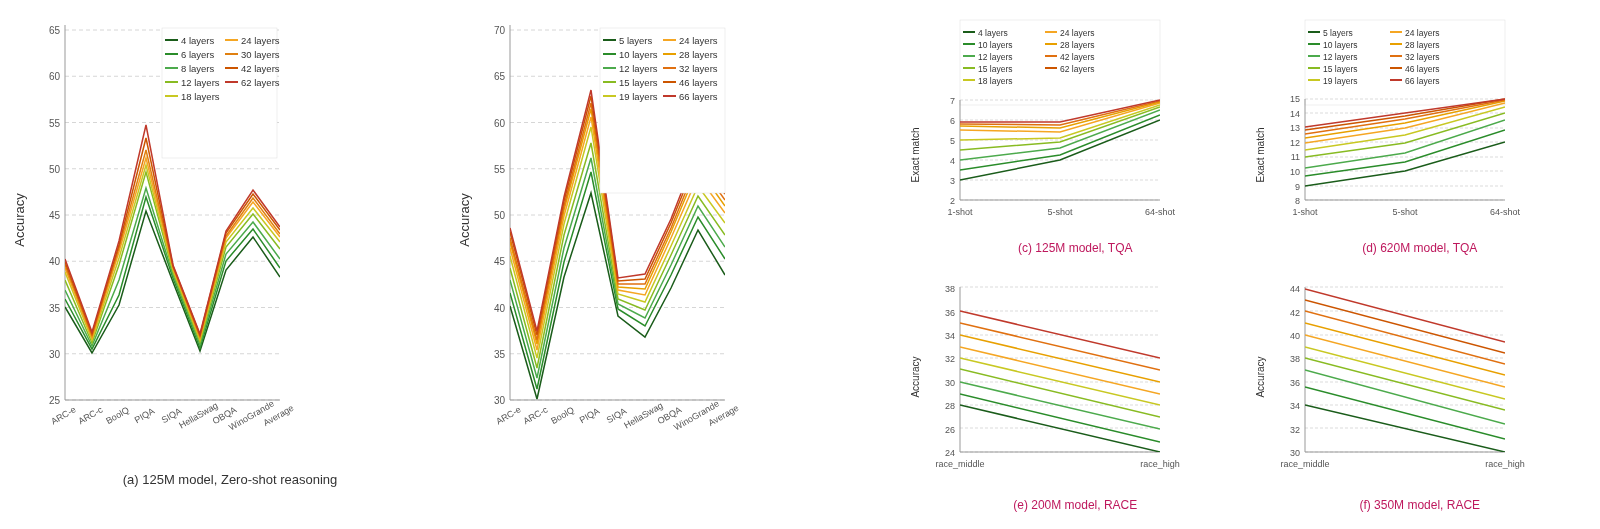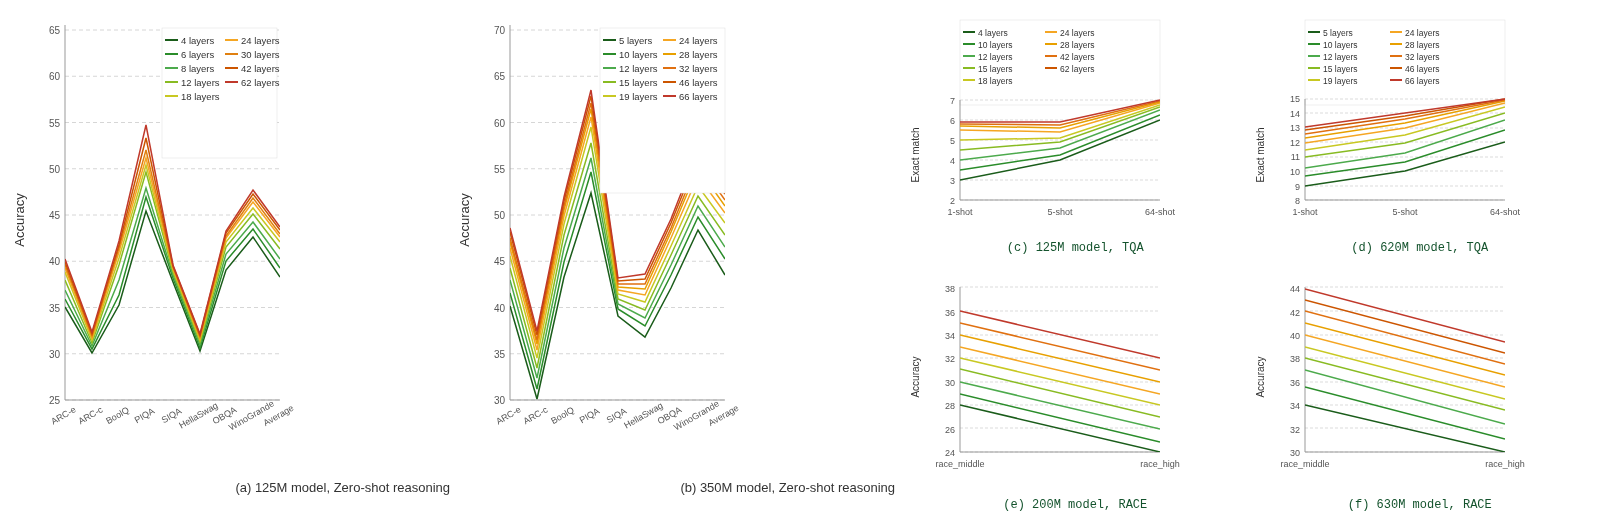--- a/index.html
+++ b/index.html
@@ -17,46 +17,45 @@
       padding: 10px;
     }
     .chart-panel {
       position: relative;
       flex-shrink: 0;
     }
     .chart-panel svg {
       display: block;
     }
     .caption {
-      text-align: right;
+      text-align: center;
       font-size: 13px;
       color: #333;
-      margin-top: 10px;
+      margin-top: 2px;
     }
     .right-grid {
       display: grid;
       grid-template-columns: 1fr 1fr;
       grid-template-rows: 1fr 1fr;
       gap: 4px;
       flex: 1;
     }
     .small-panel {
       display: flex;
       flex-direction: column;
       align-items: center;
     }
     .small-panel svg {
       display: block;
     }
     .small-caption {
       text-align: left;
       font-size: 12px;
-      color: #14532d;
+      color: #be185d;
       margin-top: 1px;
-      font-family: Liberation Mono, monospace;
     }
   </style>
 </head>
 <body>
 
 <div class="main-container">
 
   <div class="chart-panel" style="width:440px;">
     <svg width="440" height="460">
 
@@ -216,21 +215,20 @@
       <text x="224" y="34" font-size="9.5" fill="#333">24 layers</text>
       <line x1="208" y1="44" x2="221" y2="44" stroke="#e8a000" stroke-width="2"></line>
       <text x="224" y="48" font-size="9.5" fill="#333">28 layers</text>
       <line x1="208" y1="58" x2="221" y2="58" stroke="#e07010" stroke-width="2"></line>
       <text x="224" y="62" font-size="9.5" fill="#333">32 layers</text>
       <line x1="208" y1="72" x2="221" y2="72" stroke="#cc5500" stroke-width="2"></line>
       <text x="224" y="76" font-size="9.5" fill="#333">46 layers</text>
       <line x1="208" y1="86" x2="221" y2="86" stroke="#c0392b" stroke-width="2"></line>
       <text x="224" y="90" font-size="9.5" fill="#333">66 layers</text>
     </svg>
-    <div class="caption">(b) 350M model, Zero-shot reasoning</div>
   </div>
 
   <div class="right-grid" style="margin-left:10px;">
 
     <div class="small-panel">
       <svg width="340" height="230">
         <defs>
           <clipPath id="clipC">
             <rect x="55" y="10" width="200" height="175"></rect>
           </clipPath>
@@ -435,17 +433,17 @@
         <polyline clip-path="url(#clipF)" fill="none" stroke="#2a8c2a" stroke-width="1.5" points="55,120 255,172"></polyline>
         <polyline clip-path="url(#clipF)" fill="none" stroke="#4caa4c" stroke-width="1.5" points="55,103 255,157"></polyline>
         <polyline clip-path="url(#clipF)" fill="none" stroke="#88bb22" stroke-width="1.5" points="55,91 255,143"></polyline>
         <polyline clip-path="url(#clipF)" fill="none" stroke="#c8c822" stroke-width="1.5" points="55,80 255,132"></polyline>
         <polyline clip-path="url(#clipF)" fill="none" stroke="#f5a623" stroke-width="1.5" points="55,68 255,120"></polyline>
         <polyline clip-path="url(#clipF)" fill="none" stroke="#e8a000" stroke-width="1.5" points="55,56 255,108"></polyline>
         <polyline clip-path="url(#clipF)" fill="none" stroke="#e07010" stroke-width="1.5" points="55,44 255,97"></polyline>
         <polyline clip-path="url(#clipF)" fill="none" stroke="#cc5500" stroke-width="1.5" points="55,33 255,86"></polyline>
         <polyline clip-path="url(#clipF)" fill="none" stroke="#c0392b" stroke-width="1.5" points="55,22 255,75"></polyline>
       </svg>
-      <div class="small-caption">(f) 630M model, RACE</div>
+      <div class="small-caption">(f) 350M model, RACE</div>
     </div>
 
   </div>
 </div>
 
 </body></html>

